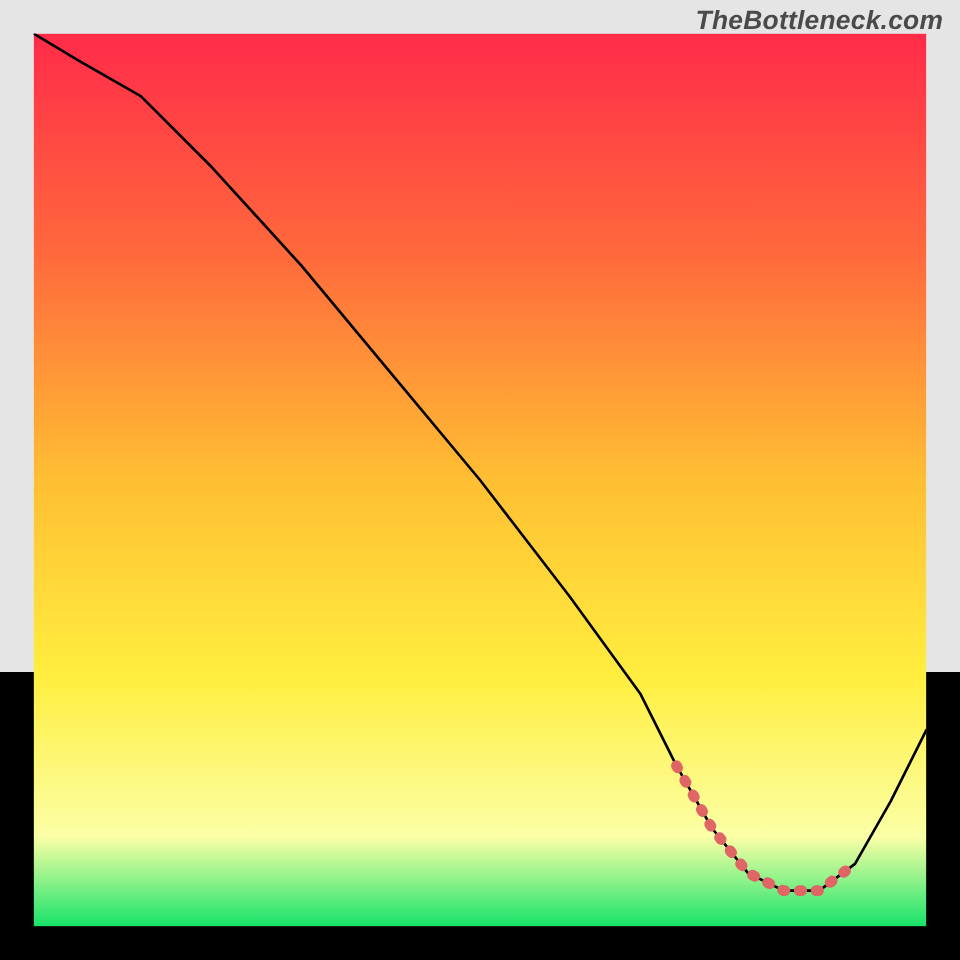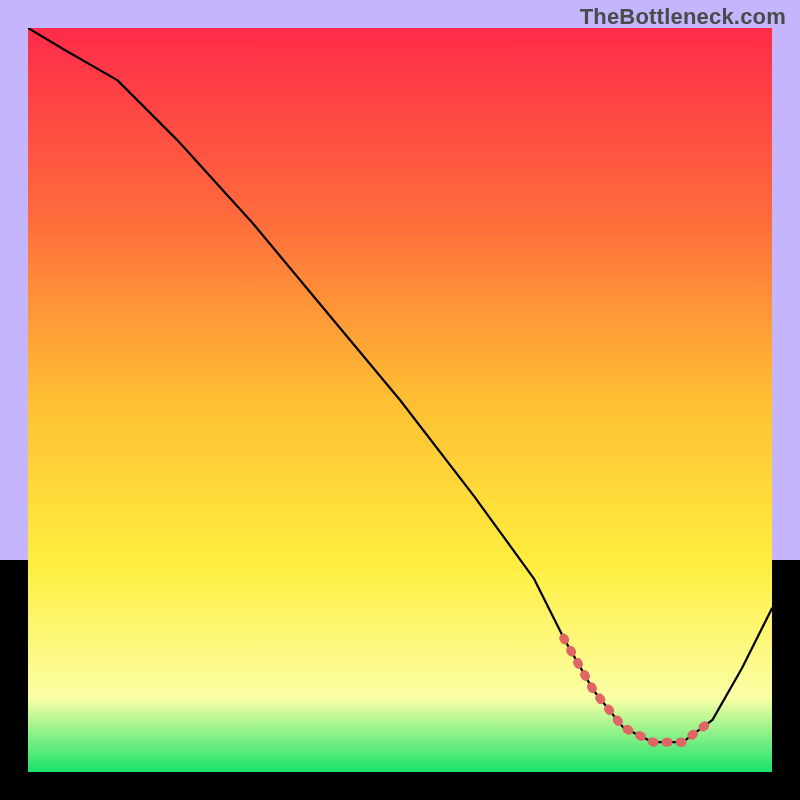--- a/index.html
+++ b/index.html
@@ -8,21 +8,22 @@
     width: 800px;
     height: 800px;
     background: #000;
     font-family: Arial, Helvetica, sans-serif;
     overflow: hidden;
   }
   .frame {
     position: relative;
     width: 800px;
     height: 560px;
-    background: #c4b5fd;
+    background: #e5e5e5;
+    font-style: italic;
   }
   .watermark {
     position: absolute;
     top: 4px;
     right: 14px;
     font-size: 22px;
     font-weight: 600;
     color: #4a4a4a;
     letter-spacing: 0.2px;
     z-index: 30;

